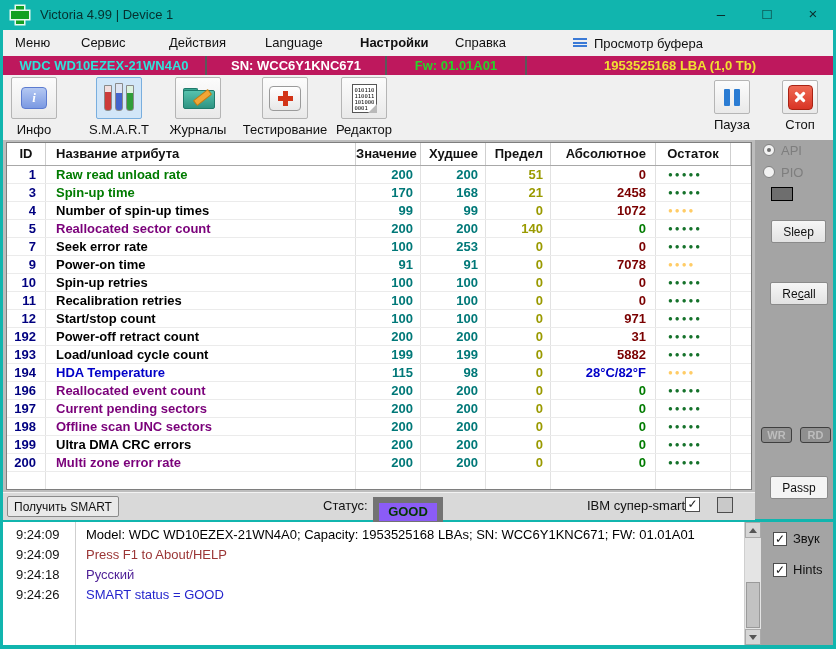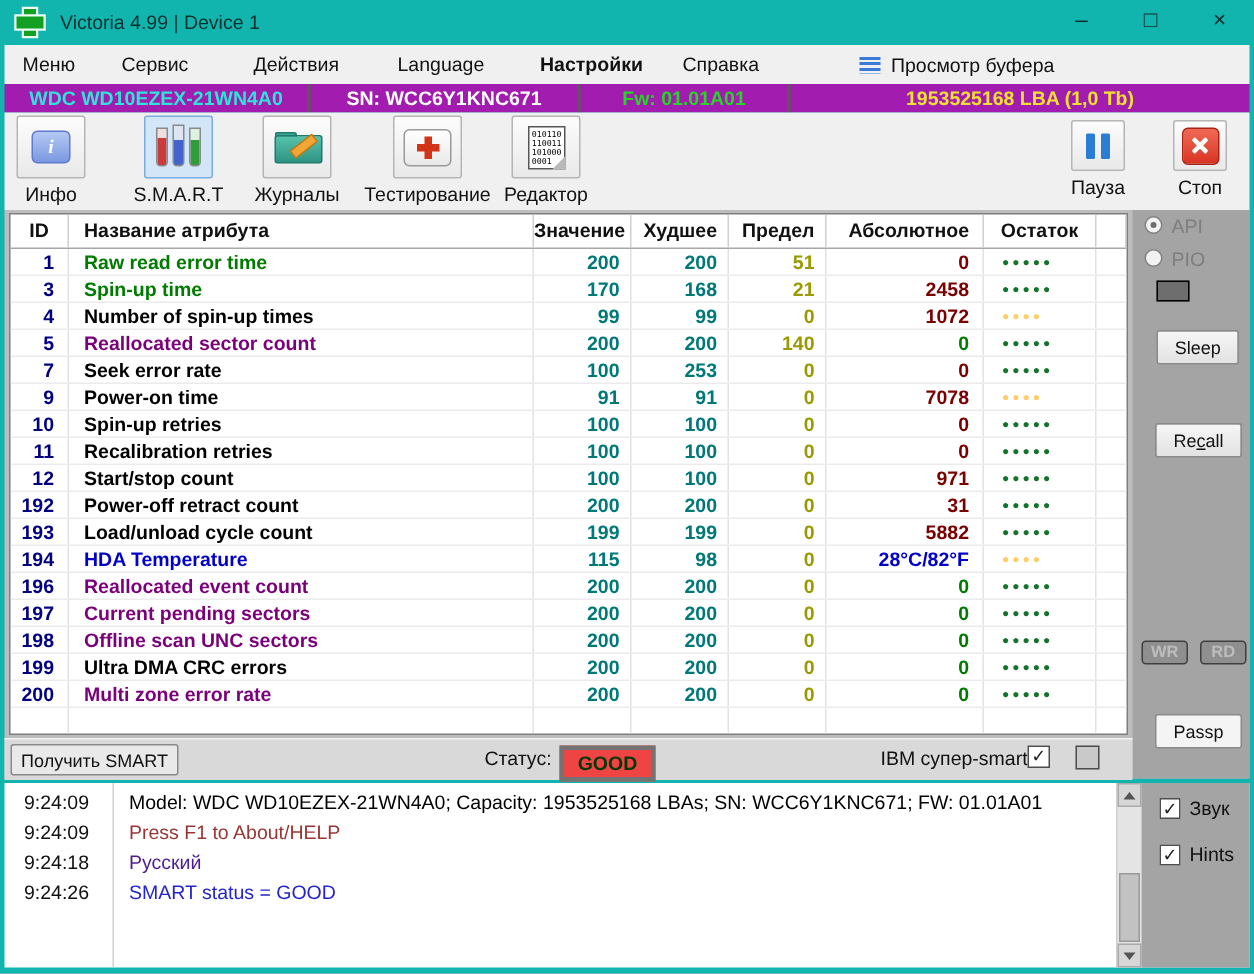--- a/index.html
+++ b/index.html
@@ -12,21 +12,21 @@
   .app-icon .v{left:6px;top:1px;width:8px;height:18px;}
   .app-icon .h{left:1px;top:6px;width:18px;height:8px;}
   .title{position:absolute;left:40px;top:0;line-height:30px;font-size:13px;}
   .wc{position:absolute;top:0;width:34px;height:30px;text-align:center;line-height:28px;font-size:15px;color:#0b2e2c;cursor:default;}
   
   .menubar{position:absolute;left:3px;top:30px;width:830px;height:26px;background:#f0f0f0;}
   .menu-item{position:absolute;top:0;line-height:26px;color:#111;padding:0 4px;}
   .buffer-view{position:absolute;left:570px;top:0;height:26px;display:flex;align-items:center;gap:7px;color:#111;}
   .buffer-icon{width:14px;height:11px;background:repeating-linear-gradient(to bottom,#3b7ad6 0 2px,rgba(0,0,0,0) 2px 3.6px);}
   
-  .devicebar{position:absolute;left:3px;top:56px;width:830px;height:19px;background:#a21caf;display:flex;}
+  .devicebar{position:absolute;left:3px;top:56px;width:830px;height:19px;background:#be185d;display:flex;}
   .seg{height:19px;line-height:19px;text-align:center;font-weight:bold;white-space:nowrap;}
   .seg + .seg{border-left:2px solid #5a5a5a;}
   
   .toolbar{position:absolute;left:3px;top:75px;width:830px;height:65px;background:#f0f0f0;}
   .tool-btn{position:absolute;top:2px;width:110px;text-align:center;cursor:default;}
   .tool-box{width:44px;height:40px;margin:0 auto;border:1px solid #b5b5b5;background:linear-gradient(#fcfcfc,#e9e9e9);
             border-radius:2px;display:flex;align-items:center;justify-content:center;}
   .tool-btn.active .tool-box{background:#d2e6f8;border:1px solid #79aede;}
   .tool-box.small{width:34px;height:32px;margin-top:3px;}
   .tool-label{display:block;margin-top:3px;font-size:13px;color:#111;}
@@ -93,21 +93,21 @@
   .passp{position:absolute;left:15px;top:336px;width:58px;height:23px;background:#f4f4f4;}
   .btn-small{appearance:none;font-family:inherit;position:absolute;top:287px;width:31px;height:16px;
        background:#8f8f8f;color:#bdbdbd;font-weight:bold;font-size:11px;line-height:13px;
        border:1px solid #3f3f3f;border-radius:3px;padding:0;cursor:default;}
   .wr{left:6px;} .rd{left:45px;}
   
   .statusbar{position:absolute;left:0;top:352px;width:752px;height:27px;background:#d9d9d9;border-top:1px solid #f2f2f2;}
   .getsmart{position:absolute;left:4px;top:3px;width:112px;height:21px;background:#e9e9e9;}
   .st-label{position:absolute;left:320px;top:5px;color:#111;}
   .st-badge{position:absolute;left:370px;top:4px;width:58px;height:18px;line-height:18px;text-align:center;
-            font-weight:bold;color:#063;background:#ef4444;border:3px solid #737373;color:#033703;}
+            font-weight:bold;color:#063;background:#8b5cf6;border:6px solid #737373;color:#033703;}
   .ibm-label{position:absolute;left:584px;top:5px;color:#111;}
   .cb{width:15px;height:15px;background:#fff;border:1px solid #4d4d4d;box-sizing:border-box;display:inline-block;
       text-align:center;line-height:13px;font-size:12px;color:#222;}
   .cb.checked::after{content:"✓";}
   .ibm-cb{position:absolute;left:682px;top:4px;}
   .cb-empty{position:absolute;left:714px;top:4px;width:16px;height:16px;background:#c9c9c9;border:1px solid #4d4d4d;box-sizing:border-box;}
   
   .logarea{position:absolute;left:3px;top:522px;width:830px;height:123px;background:#fff;}
   .log-list{position:absolute;left:0;top:0;width:741px;height:123px;padding-top:3px;box-sizing:border-box;}
   .log-divider{position:absolute;left:72px;top:0;height:123px;border-left:1px solid #cfcfcf;}
@@ -227,21 +227,21 @@
         <span class="cell c2">Значение</span>
         <span class="cell c3">Худшее</span>
         <span class="cell c4">Предел</span>
         <span class="cell c5">Абсолютное</span>
         <span class="cell c6">Остаток</span>
         <span class="cell c7"></span>
       </div>
     <div class="t-body">
         <div class="t-row">
           <span class="cell c0">1</span>
-          <span class="cell c1" style="color: rgb(0, 123, 0);">Raw read error time</span>
+          <span class="cell c1" style="color: rgb(0, 123, 0);">Raw read unload rate</span>
           <span class="cell c2">200</span>
           <span class="cell c3">200</span>
           <span class="cell c4">51</span>
           <span class="cell c5" style="color: rgb(122, 0, 0);">0</span>
           <span class="cell c6 dots" style="color: rgb(21, 114, 43);">●●●●●</span>
           <span class="cell c7"></span>
         </div>
         <div class="t-row">
           <span class="cell c0">3</span>
           <span class="cell c1" style="color: rgb(0, 123, 0);">Spin-up time</span>

